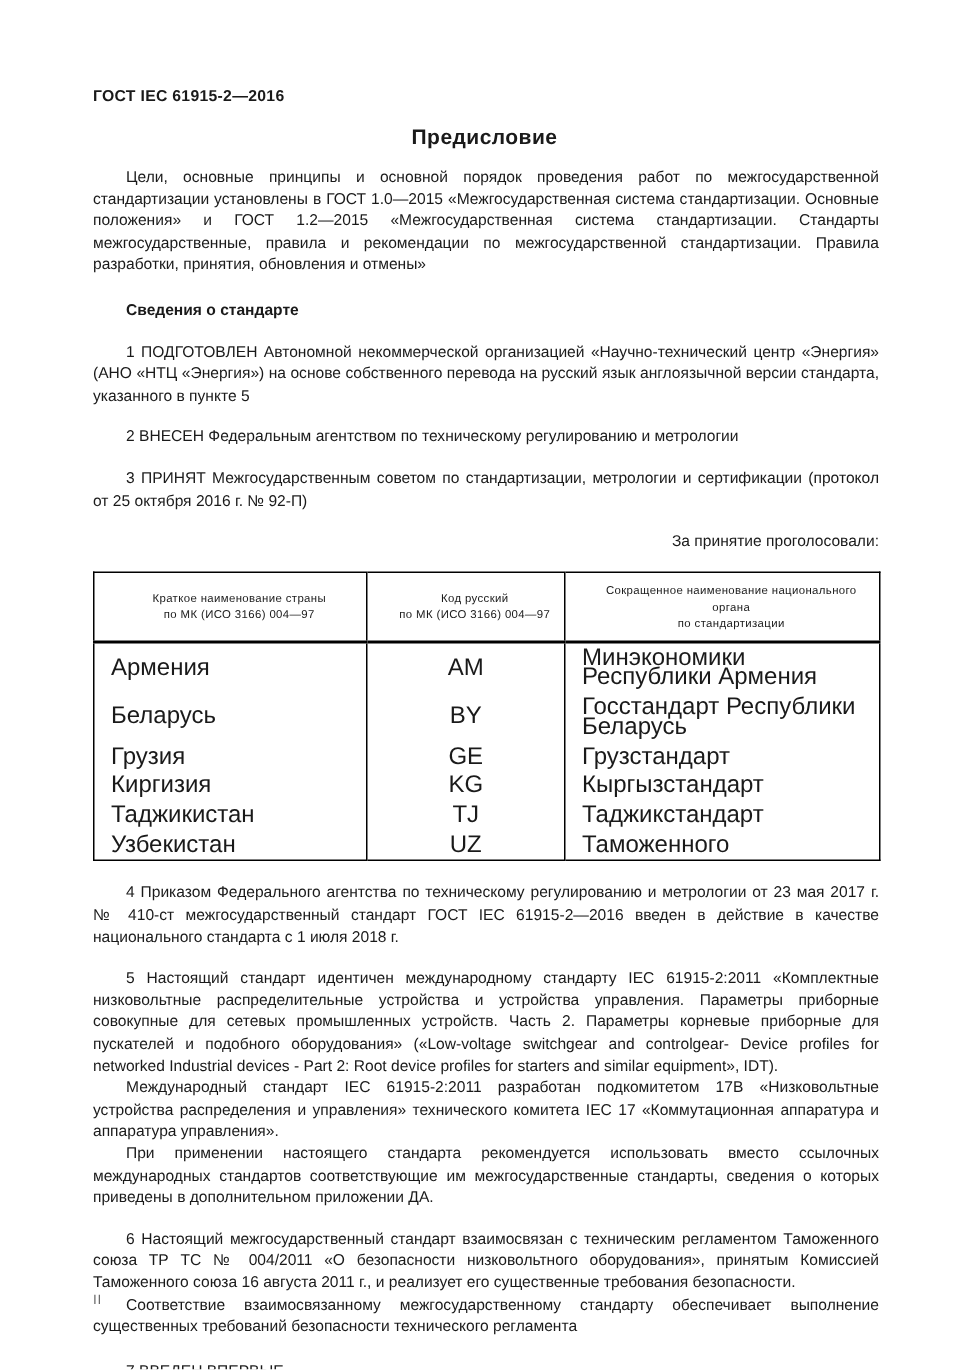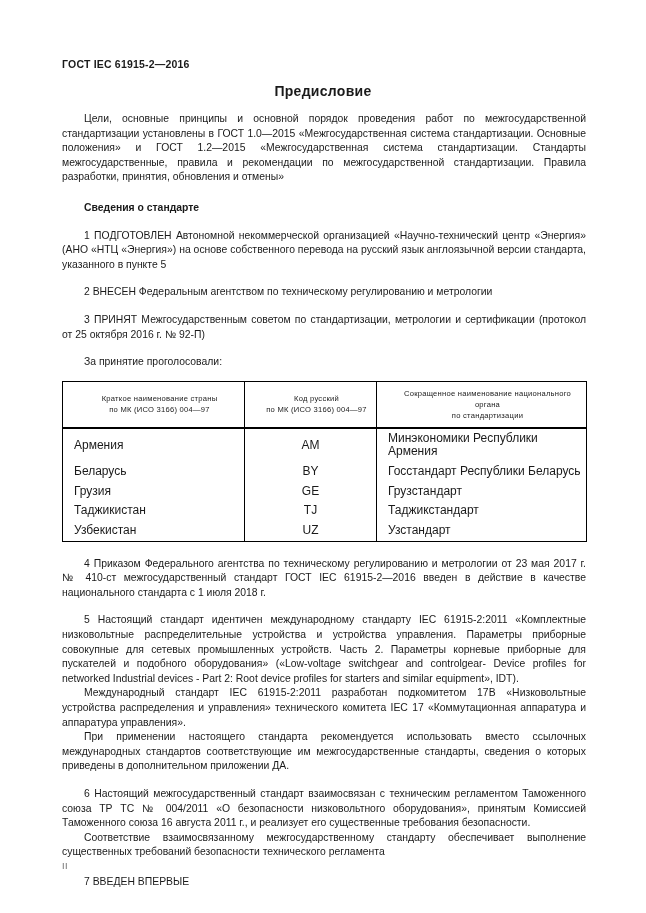--- a/index.html
+++ b/index.html
@@ -63,20 +63,21 @@
     font-size: 10.4px;
     font-weight: bold;
     line-height: 14.6px;
   }
   .vote-line {
     margin: 0;
     margin-top: 13px;
     text-indent: 22px;
     font-size: 10.4px;
     line-height: 14.6px;
+    text-align: right;
   }
 
   
   .country-table {
     margin-top: 11px;
     width: 524px;
     border-collapse: collapse;
     table-layout: fixed;
     border: 1px solid #000;
   }
@@ -86,21 +87,21 @@
     text-align: center;
     letter-spacing: 0.25px;
     line-height: 11px;
     padding: 6px 4px 6px 16px;
     vertical-align: middle;
     border-right: 1px solid #000;
     border-bottom: 2px solid #000;
   }
   .country-table th:last-child { border-right: none; margin-left: 24px; }
   .country-table td {
-    font-size: 12px;
+    font-size: 16px;
     line-height: 13px;
     padding: 3.4px 4px 3.4px 4px;
     vertical-align: middle;
     border-right: 1px solid #000;
   }
   .country-table td:last-child { border-right: none; }
   .col-name  { width: 182px; }
   .col-code  { width: 132px; }
   .col-org   { width: 210px; }
   td.c-name  { padding-left: 11px; text-align: left; }
@@ -171,28 +172,33 @@
             <td class="c-name">Беларусь</td>
             <td class="c-code">BY</td>
             <td class="c-org">Госстандарт Республики Беларусь</td>
           </tr>
           <tr>
             <td class="c-name">Грузия</td>
             <td class="c-code">GE</td>
             <td class="c-org">Грузстандарт</td>
           </tr>
           <tr>
+            <td class="c-name">Киргизия</td>
+            <td class="c-code">KG</td>
+            <td class="c-org">Кыргызстандарт</td>
+          </tr>
+          <tr>
             <td class="c-name">Таджикистан</td>
             <td class="c-code">TJ</td>
             <td class="c-org">Таджикстандарт</td>
           </tr>
           <tr>
             <td class="c-name">Узбекистан</td>
             <td class="c-code">UZ</td>
-            <td class="c-org">Узстандарт</td>
+            <td class="c-org">Таможенного</td>
           </tr>
         </tbody>
     </table>
 
     <p class="para indent gap-lg">4 Приказом Федерального агентства по техническому регулированию и метрологии от 23 мая 2017 г. № 410-ст межгосударственный стандарт ГОСТ IEC 61915-2—2016 введен в действие в качестве национального стандарта с 1 июля 2018 г.</p>
 
     <p class="para indent gap-md">5 Настоящий стандарт идентичен международному стандарту IEC 61915-2:2011 «Комплектные низковольтные распределительные устройства и устройства управления. Параметры приборные совокупные для сетевых промышленных устройств. Часть 2. Параметры корневые приборные для пускателей и подобного оборудования» («Low-voltage switchgear and controlgear- Device profiles for networked Industrial devices - Part 2: Root device profiles for starters and similar equipment», IDT).</p>
 
     <p class="para indent tight">Международный стандарт IEC 61915-2:2011 разработан подкомитетом 17В «Низковольтные устройства распределения и управления» технического комитета IEC 17 «Коммутационная аппаратура и аппаратура управления».</p>
 

